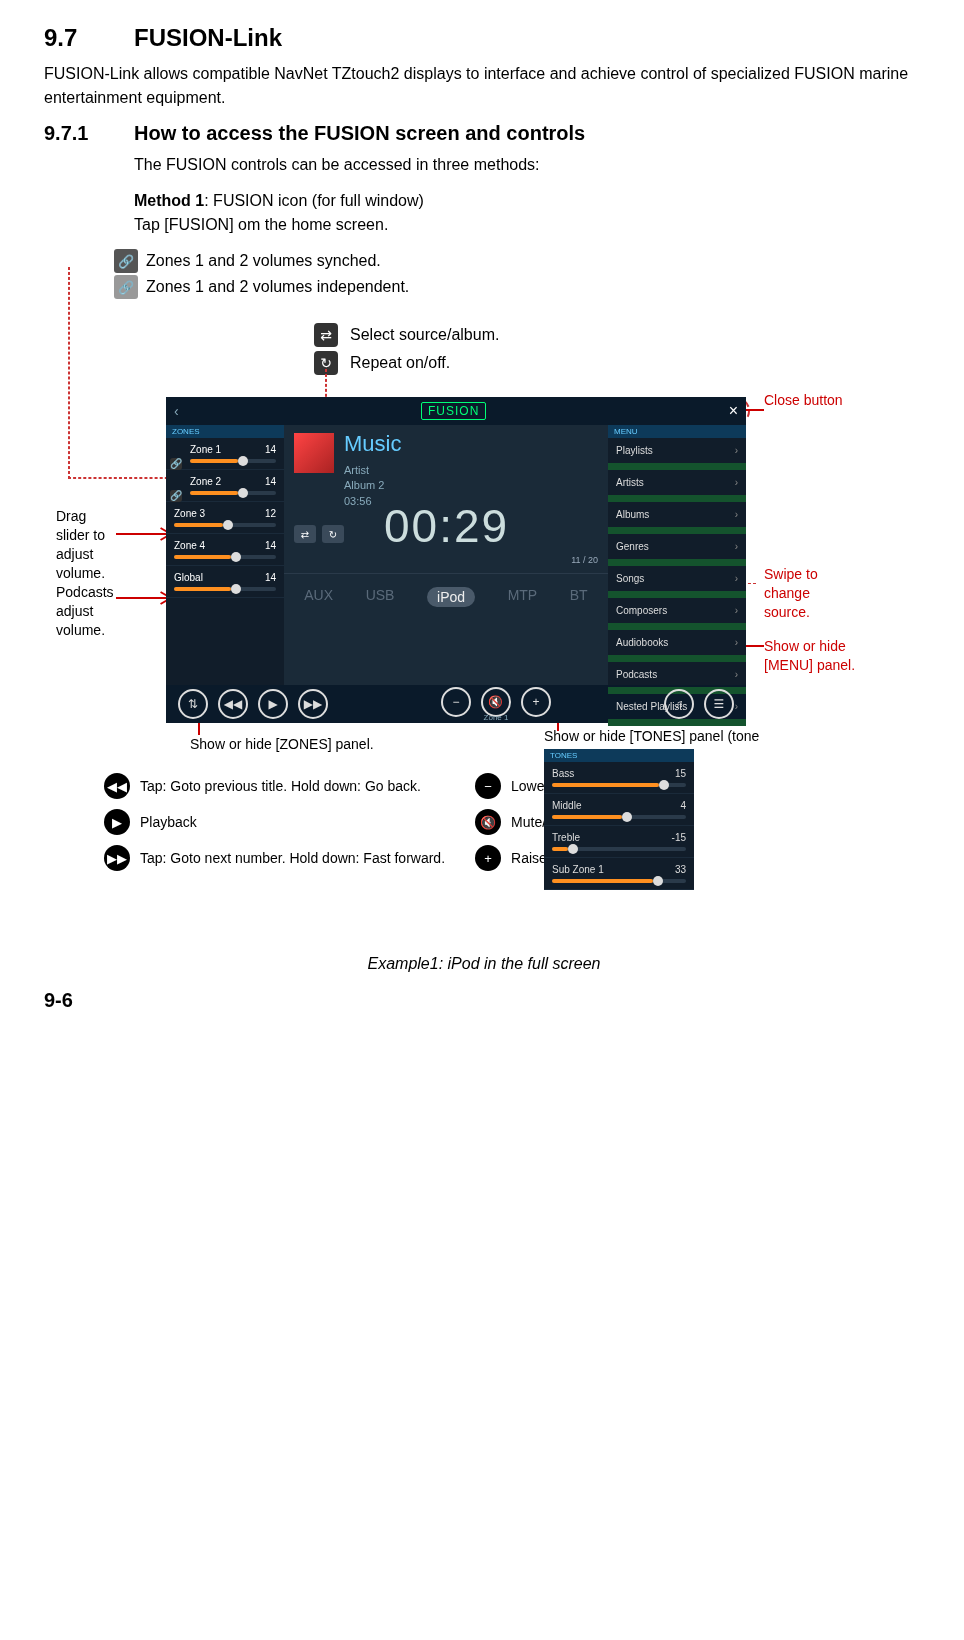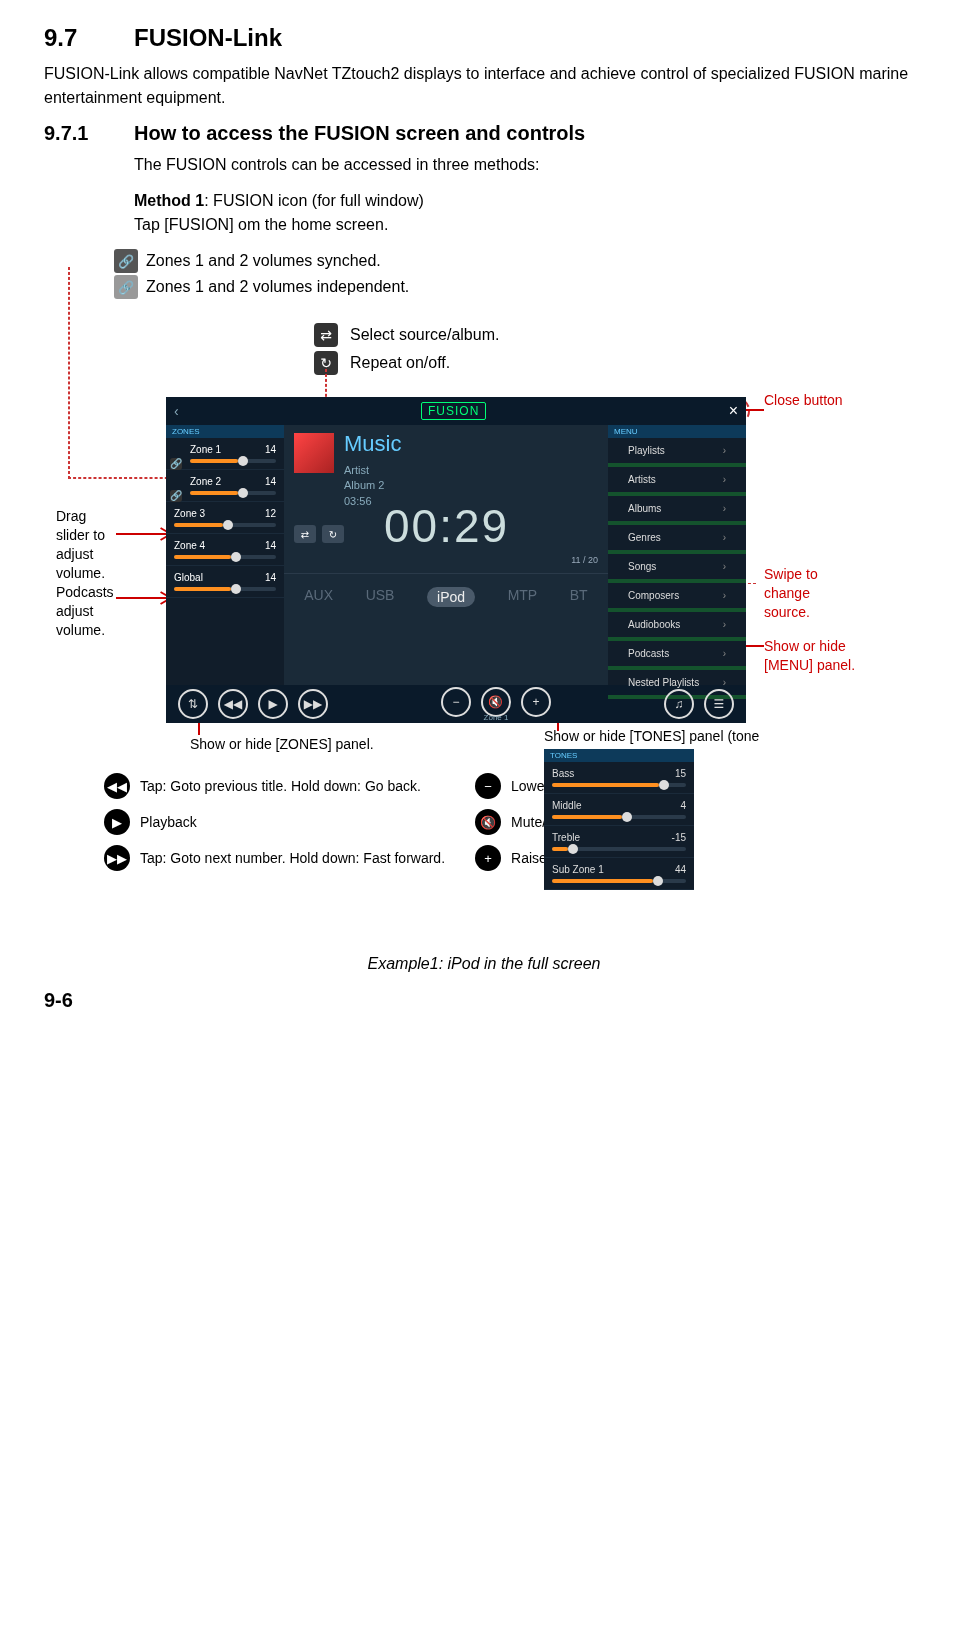--- a/index.html
+++ b/index.html
@@ -37,21 +37,21 @@
 .track-meta{position:absolute;left:60px;top:38px;font-size:11px;color:#8ab;line-height:1.4}
 .shuffle-repeat{position:absolute;left:10px;top:100px;display:flex;gap:6px}
 .sr-icon{width:22px;height:18px;background:#3a4a5a;color:#fff;font-size:10px;display:flex;align-items:center;justify-content:center;border-radius:3px}
 .big-time{position:absolute;left:100px;top:74px;font-size:46px;color:#cdd;font-weight:300;letter-spacing:2px}
 .counter{position:absolute;right:10px;top:130px;font-size:9px;color:#9ab}
 .divider-h{position:absolute;left:0;right:0;top:148px;height:1px;background:#2a3a4a}
 .sources{position:absolute;left:0;right:0;top:156px;display:flex;justify-content:space-around;font-size:14px;color:#5a6a7a;padding:6px 4px}
 .sources span.active{background:#4a5a6a;color:#eee;padding:2px 10px;border-radius:10px}
 .menu-panel{width:138px;background:#111d2a;color:#ddd;font-size:10px}
 .mp-title{background:#0d3a5a;color:#6cf;font-size:8px;padding:2px 6px}
-.menu-item{padding:7px 20px;border-bottom:4px solid #14532d;display:flex;justify-content:space-between;align-items:flex-start;font-size:10px}
+.menu-item{padding:7px 8px;border-bottom:7px solid #14532d;display:flex;justify-content:space-between;align-items:flex-start;font-size:10px}
 .menu-item .arr{color:#888;font-size:10px}
 .bottombar{height:38px;background:#0a1a2a;display:flex;align-items:center;justify-content:space-between;padding:0 12px}
 .bb-group{display:flex;gap:10px;align-items:center}
 .bb-icon{width:26px;height:26px;border:2px solid #ddd;border-radius:50%;display:flex;align-items:center;justify-content:center;color:#ddd;font-size:12px}
 .bb-zone-label{text-align:center;color:#8ab;font-size:8px;margin-top:-4px}
 .callout{position:absolute;font-size:14px;color:#000;line-height:1.35}
 .callout.red{color:#c00}
 .redline{position:absolute;background:#c00}
 .dotline{position:absolute;border:1px dashed #c33}
 .circle-red{position:absolute;border:2px dashed #c33;border-radius:50%}
@@ -345,21 +345,21 @@
             <span>-15</span>
           </div>
           <div class="zone-slider">
             <div class="zone-fill" style="width:12%"></div>
             <div class="zone-knob" style="left:12%"></div>
           </div>
         </div>
    <div class="tone-row">
           <div class="zone-name">
             <span>Sub Zone 1</span>
-            <span>44</span>
+            <span>33</span>
           </div>
           <div class="zone-slider">
             <div class="zone-fill" style="width:75%"></div>
             <div class="zone-knob" style="left:75%"></div>
           </div>
         </div>
   </div>
 
  </div>
 

